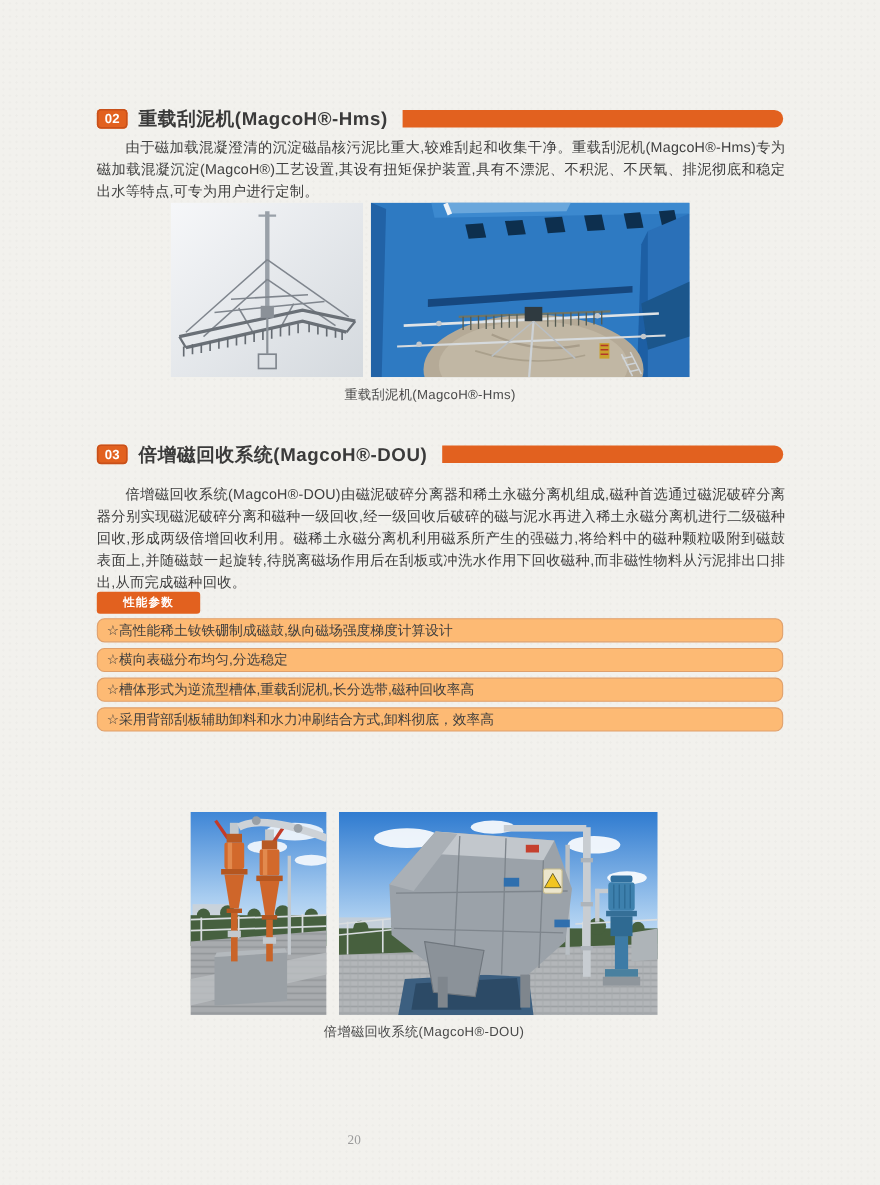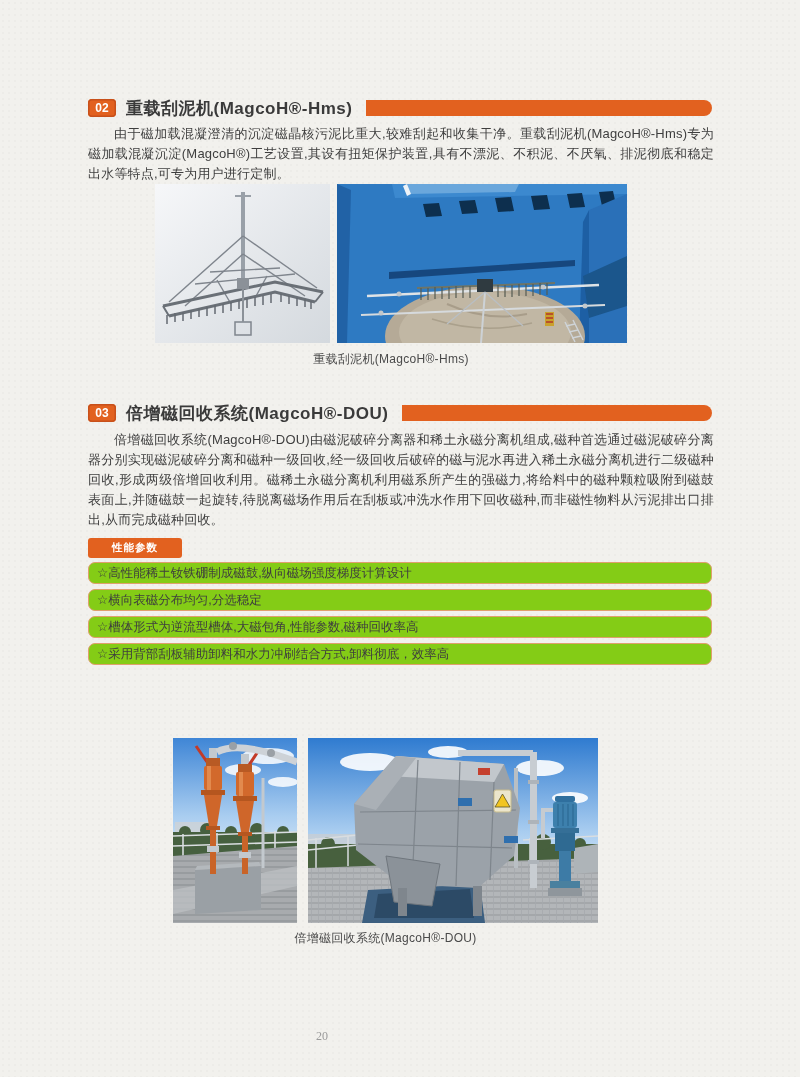--- a/index.html
+++ b/index.html
@@ -50,21 +50,21 @@
     position:absolute;left:88px;top:538px;
     background:#e2611f;color:#fff;font-size:10.5px;font-weight:700;
     padding:3px 24px;border-radius:3px;letter-spacing:1px;
   }
   .param-list{
     position:absolute;left:88px;top:562px;width:624px;
     display:flex;flex-direction:column;gap:5px;
   }
   .param-box{
     box-sizing:border-box;height:22px;
-    border:1px solid #dfa06c;border-radius:7px;background:#84cc16;
+    border:1px solid #dfa06c;border-radius:7px;background:#fdba74;
     font-size:12.5px;color:#3e3e3e;line-height:20px;
     padding:0 8px;white-space:nowrap;overflow:hidden;
   }
   .page-number{
     position:absolute;left:0;top:1029px;width:644px;text-align:center;
     font-size:12px;color:#9b9b9b;font-family:"Liberation Serif","DejaVu Serif",serif;
   }
 </style>
 </head>
 <body>
@@ -173,28 +173,28 @@
   </figure>
 
   <p class="caption" style="left:155px;top:351px;width:472px">重载刮泥机(MagcoH®-Hms)</p>
 
   <header class="sec-head" style="top:403px">
     <span class="num-badge">03</span>
     <h2 class="sec-title">倍增磁回收系统(MagcoH®-DOU)</h2>
     <span class="head-bar"></span>
   </header>
 
-  <p class="body-text" style="top:430px">倍增磁回收系统(MagcoH®-DOU)由磁泥破碎分离器和稀土永磁分离机组成,磁种首选通过磁泥破碎分离器分别实现磁泥破碎分离和磁种一级回收,经一级回收后破碎的磁与泥水再进入稀土永磁分离机进行二级磁种回收,形成两级倍增回收利用。磁稀土永磁分离机利用磁系所产生的强磁力,将给料中的磁种颗粒吸附到磁鼓表面上,并随磁鼓一起旋转,待脱离磁场作用后在刮板或冲洗水作用下回收磁种,而非磁性物料从污泥排出口排出,从而完成磁种回收。</p>
+  <p class="body-text" style="top:440px">倍增磁回收系统(MagcoH®-DOU)由磁泥破碎分离器和稀土永磁分离机组成,磁种首选通过磁泥破碎分离器分别实现磁泥破碎分离和磁种一级回收,经一级回收后破碎的磁与泥水再进入稀土永磁分离机进行二级磁种回收,形成两级倍增回收利用。磁稀土永磁分离机利用磁系所产生的强磁力,将给料中的磁种颗粒吸附到磁鼓表面上,并随磁鼓一起旋转,待脱离磁场作用后在刮板或冲洗水作用下回收磁种,而非磁性物料从污泥排出口排出,从而完成磁种回收。</p>
 
   <span class="param-label">性能参数</span>
 
   <div class="param-list">
     <div class="param-box">☆高性能稀土钕铁硼制成磁鼓,纵向磁场强度梯度计算设计</div>
     <div class="param-box">☆横向表磁分布均匀,分选稳定</div>
-    <div class="param-box">☆槽体形式为逆流型槽体,大磁包角,性能参数,磁种回收率高</div>
+    <div class="param-box">☆槽体形式为逆流型槽体,重载刮泥机,长分选带,磁种回收率高</div>
     <div class="param-box">☆采用背部刮板辅助卸料和水力冲刷结合方式,卸料彻底，效率高</div>
   </div>
 
   <figure class="photo" style="left:173px;top:738px;width:124px;height:185px;margin:0">
     <svg width="124" height="185" viewBox="0 0 124 185">
       <defs>
         <linearGradient id="skyB" x1="0" y1="0" x2="0" y2="1">
           <stop offset="0" stop-color="#3f86d6"></stop>
             <stop offset="0.65" stop-color="#a9cdf0"></stop>
             <stop offset="1" stop-color="#d8e8f7"></stop>

